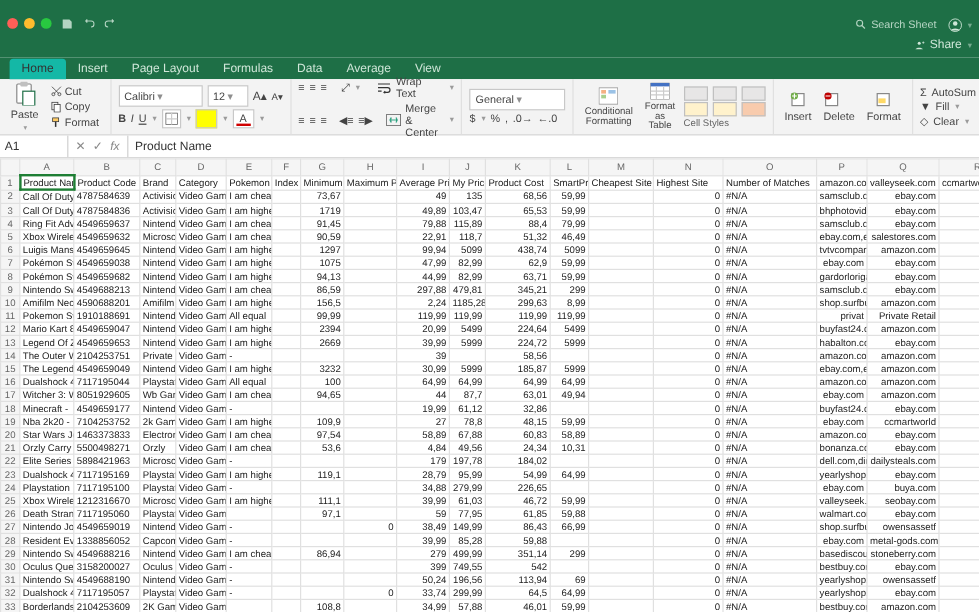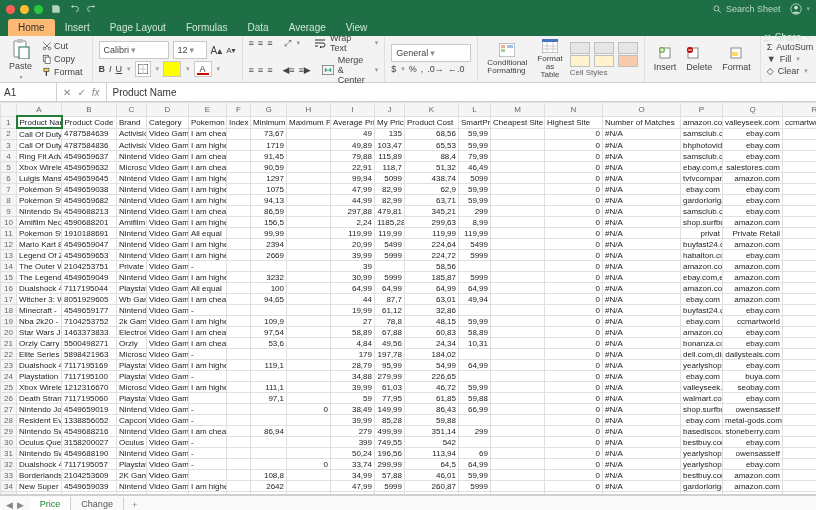--- a/index.html
+++ b/index.html
@@ -1,29 +1,29 @@
 <!DOCTYPE html>
 <html><head>
 <meta charset="utf-8">
 <style>
   html,body{margin:0;padding:0;font-family:"Helvetica Neue",Arial,sans-serif;font-size:9px;color:#333;background:#fff;width:816px;height:510px;overflow:hidden}
   
-  .titlebar{height:18px;background:#1e6f46;display:flex;align-items:center;padding:0 6px;color:#cfe6d8}
+  .titlebar{height:18px;background:#1e6f46;display:flex;align-items:flex-start;padding:15px 6px;color:#cfe6d8}
   .traffic{display:flex;gap:5px;margin-right:8px}
   .traffic span{width:9px;height:9px;border-radius:50%;display:inline-block}
   .tl-close{background:#ff5f57}.tl-min{background:#febc2e}.tl-max{background:#28c840}
   .qat{display:flex;gap:8px;color:#cfe6d8}
   .qat-icon{width:10px;height:10px;opacity:.85}
   .title-spacer{flex:1}
   .search{display:flex;align-items:center;gap:4px;color:#cfe6d8;font-size:9px;opacity:.85}
   .user{margin-left:10px;display:flex;align-items:center;gap:3px}
   
   .tabbar{height:18px;background:#1e6f46;display:flex;align-items:flex-end;color:#cfe6d8;font-size:10px;padding-left:8px}
   .tab{padding:3px 10px;cursor:default}
-  .tab.active{background:#fdba74;color:#333;border-radius:3px 3px 0 0}
+  .tab.active{background:#14b8a6;color:#333;border-radius:3px 3px 0 0}
   .sharebar{position:absolute;right:6px;top:32px;color:#cfe6d8;font-size:10px;display:flex;align-items:center;gap:4px}
   
   .ribbon{height:46px;background:#f3f3f3;border-bottom:1px solid #d0d0d0;display:flex;align-items:stretch;font-size:9px;color:#444}
   .rgroup{border-right:1px solid #e0e0e0;padding:3px 6px;display:flex;flex-direction:column;justify-content:center;gap:2px}
   .row{display:flex;align-items:center;gap:4px}
   .btn{display:flex;align-items:center;gap:2px;padding:1px 3px;border-radius:2px}
   .big{font-size:9px}
   .fontbox,.sizebox{border:1px solid #c8c8c8;background:#fff;padding:1px 4px;height:14px;display:flex;align-items:center}
   .fontbox{width:60px}.sizebox{width:24px}
   .dd{margin-left:2px;opacity:.6}
@@ -246,21 +246,21 @@
   </div>
   <div class="rgroup">
     <div class="row">
       <div class="btn" style="flex-direction:column;align-items:center;font-size:8px">
         <svg width="16" height="14" viewBox="0 0 16 14">
             <rect x="0" y="0" width="16" height="14" fill="#fff" stroke="#888"></rect>
             <rect x="2" y="2" width="4" height="3" fill="#f4b183"></rect>
             <rect x="2" y="6" width="4" height="3" fill="#a9d08e"></rect>
             <rect x="8" y="2" width="6" height="3" fill="#9bc2e6"></rect>
           </svg>
-        <span style="max-width:48px;white-space:normal;text-align:left;line-height:1">Conditional Formatting</span>
+        <span style="max-width:48px;white-space:normal;text-align:center;line-height:1">Conditional Formatting</span>
       </div>
       <div class="btn" style="flex-direction:column;align-items:center;font-size:8px">
         <svg width="16" height="14" viewBox="0 0 16 14">
             <rect x="0" y="0" width="16" height="14" fill="#fff" stroke="#888"></rect>
             <rect x="0" y="0" width="16" height="3" fill="#4472c4"></rect>
             <path stroke="#ccc" d="M0 7h16M0 10h16M5 3v11M11 3v11"></path>
           </svg>
         <span style="max-width:40px;white-space:normal;text-align:center;line-height:1">Format as Table</span>
       </div>
       <div style="display:flex;flex-direction:column;gap:1px">

